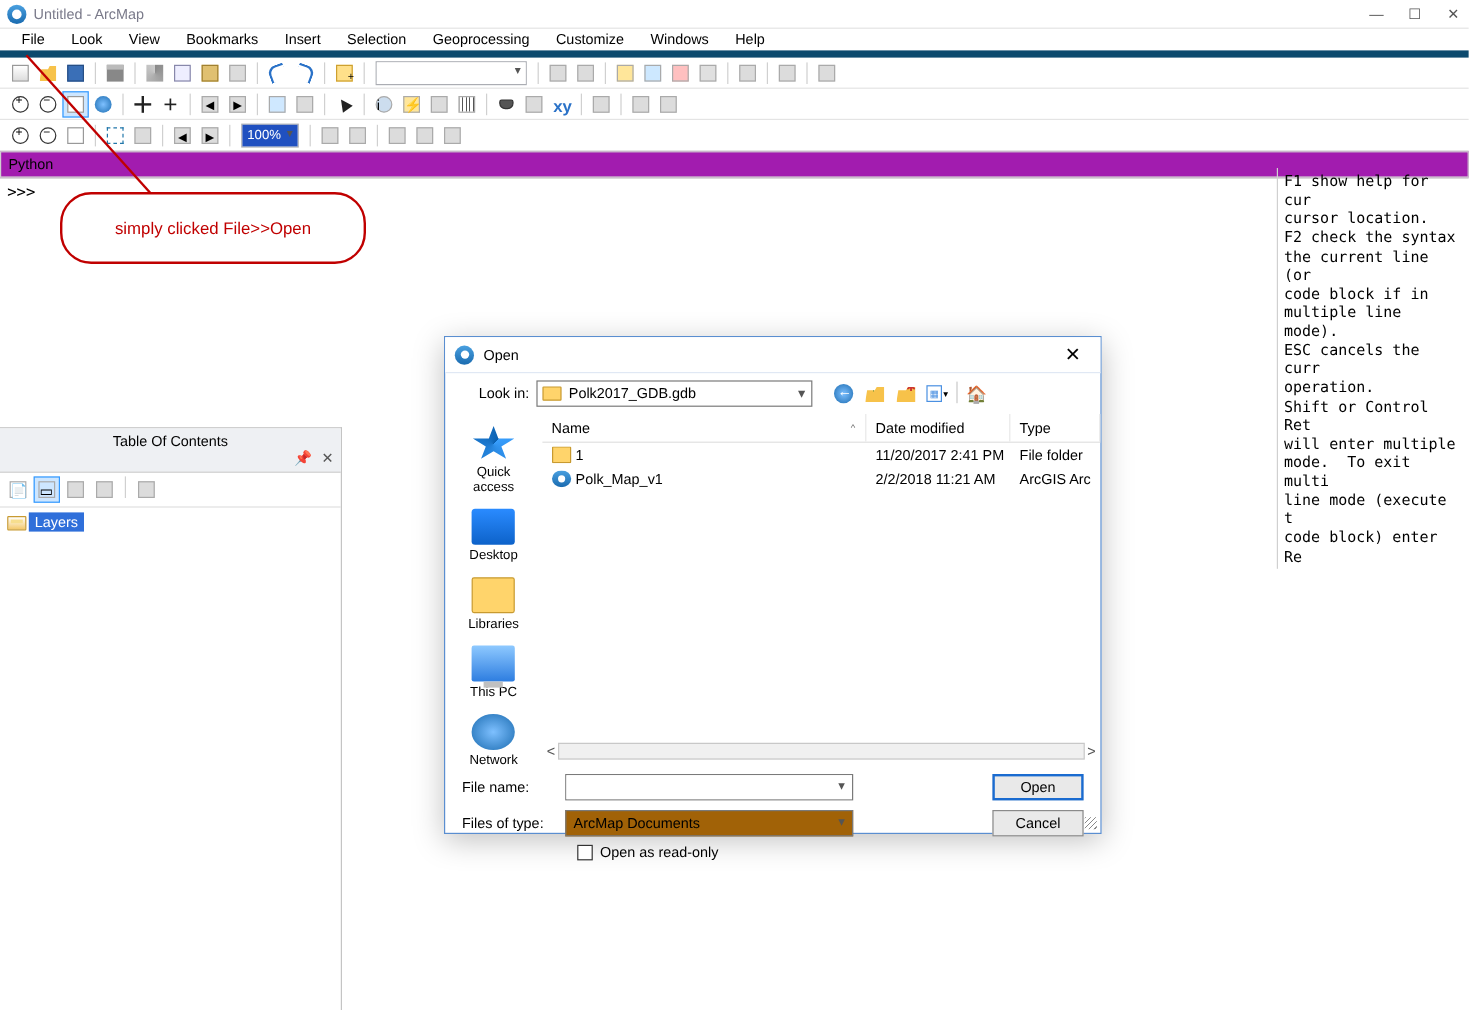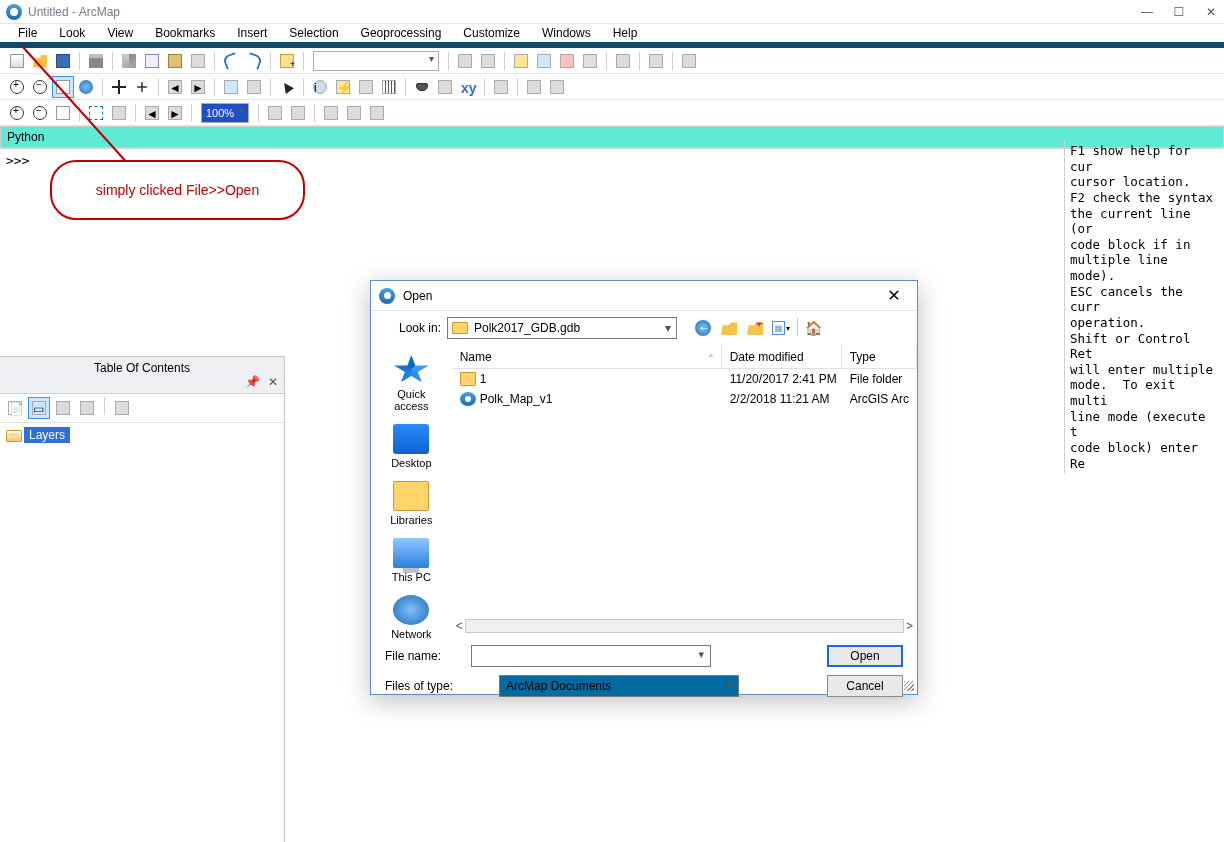--- a/index.html
+++ b/index.html
@@ -46,21 +46,21 @@
 .ic.generic{ background:#dcdcdc; border:1px solid #aaa;}
 .ic.find{ width:12px;height:8px;border:1px solid #333;border-radius:2px 2px 5px 5px;background:#555;}
 .ic.xy{ font-size:14px; color:#2a72c8; font-weight:bold;}
 .ic.ext{ border:1px dashed #27a; }
 .ic.arrows4{ position:relative; width:14px; height:14px; }
 .ic.arrows4::before, .ic.arrows4::after{ content:""; position:absolute; background:#222; }
 .ic.arrows4::before{ left:6px; top:0; width:2px; height:14px;}
 .ic.arrows4::after{ top:6px; left:0; height:2px; width:14px;}
 
 
-.panelhdr { background:#5eead4; border:1px solid #d0d0d0; padding:3px 6px; font-size:12px; }
+.panelhdr { background:#a21caf; border:1px solid #d0d0d0; padding:3px 6px; font-size:12px; }
 .pyprompt { font-family:"Consolas",monospace; padding:4px 6px; font-size:13px; border-top:1px solid #d0d0d0;}
 .helptext { position:absolute; right:0; top:140px; width:160px; font-family:"Consolas",monospace; font-size:12.5px; border-left:1px solid #d0d0d0; padding:3px 5px; line-height:1.25; white-space:pre-wrap; overflow:hidden;}
 
 
 .callout { position:absolute; left:50px; top:160px; width:255px; height:60px; border:2px solid #c00000; border-radius:26px; background:#fff; display:flex; align-items:center; justify-content:center; color:#c00000; font-size:14px; }
 
 
 .toc { position:absolute; left:0; top:356px; width:285px; bottom:0; border-top:1px solid #c4c4c4; border-right:1px solid #c4c4c4; background:#fff;}
 .toc .hdr { background:#eef0f3; border-bottom:1px solid #d0d0d0; padding:4px 6px; display:flex; align-items:center;flex-direction:column; }
 .toc .hdr .ctrls{ margin-left:auto; display:flex; gap:8px; color:#555;}
@@ -495,19 +495,23 @@
   </div>
   <div class="bottom">
     <div class="frow">
       <label>File name:</label>
       <div class="finput"><input type="text" style="width: 100%; height: 100%; border: none; outline: none; padding: 0px 4px;" value=""></div>
       <div style="flex:1"></div>
       <div class="dbtn primary">Open</div>
     </div>
     <div class="frow">
       <label>Files of type:</label>
-      <div class="finput sel" style="background:#0369a1;margin-left:28px;"><span style="padding:3px 6px;display:inline-block;">ArcMap Documents</span></div>
+      <div class="finput sel" style="background:#a16207;"><span style="padding:3px 6px;display:inline-block;">ArcMap Documents</span></div>
       <div style="flex:1"></div>
       <div class="dbtn">Cancel</div>
     </div>
+    <div class="chk">
+      <span class="box"></span>
+      <span>Open as read-only</span>
+    </div>
   </div>
   <div class="resize"></div>
 </div>
 
 </body></html>

